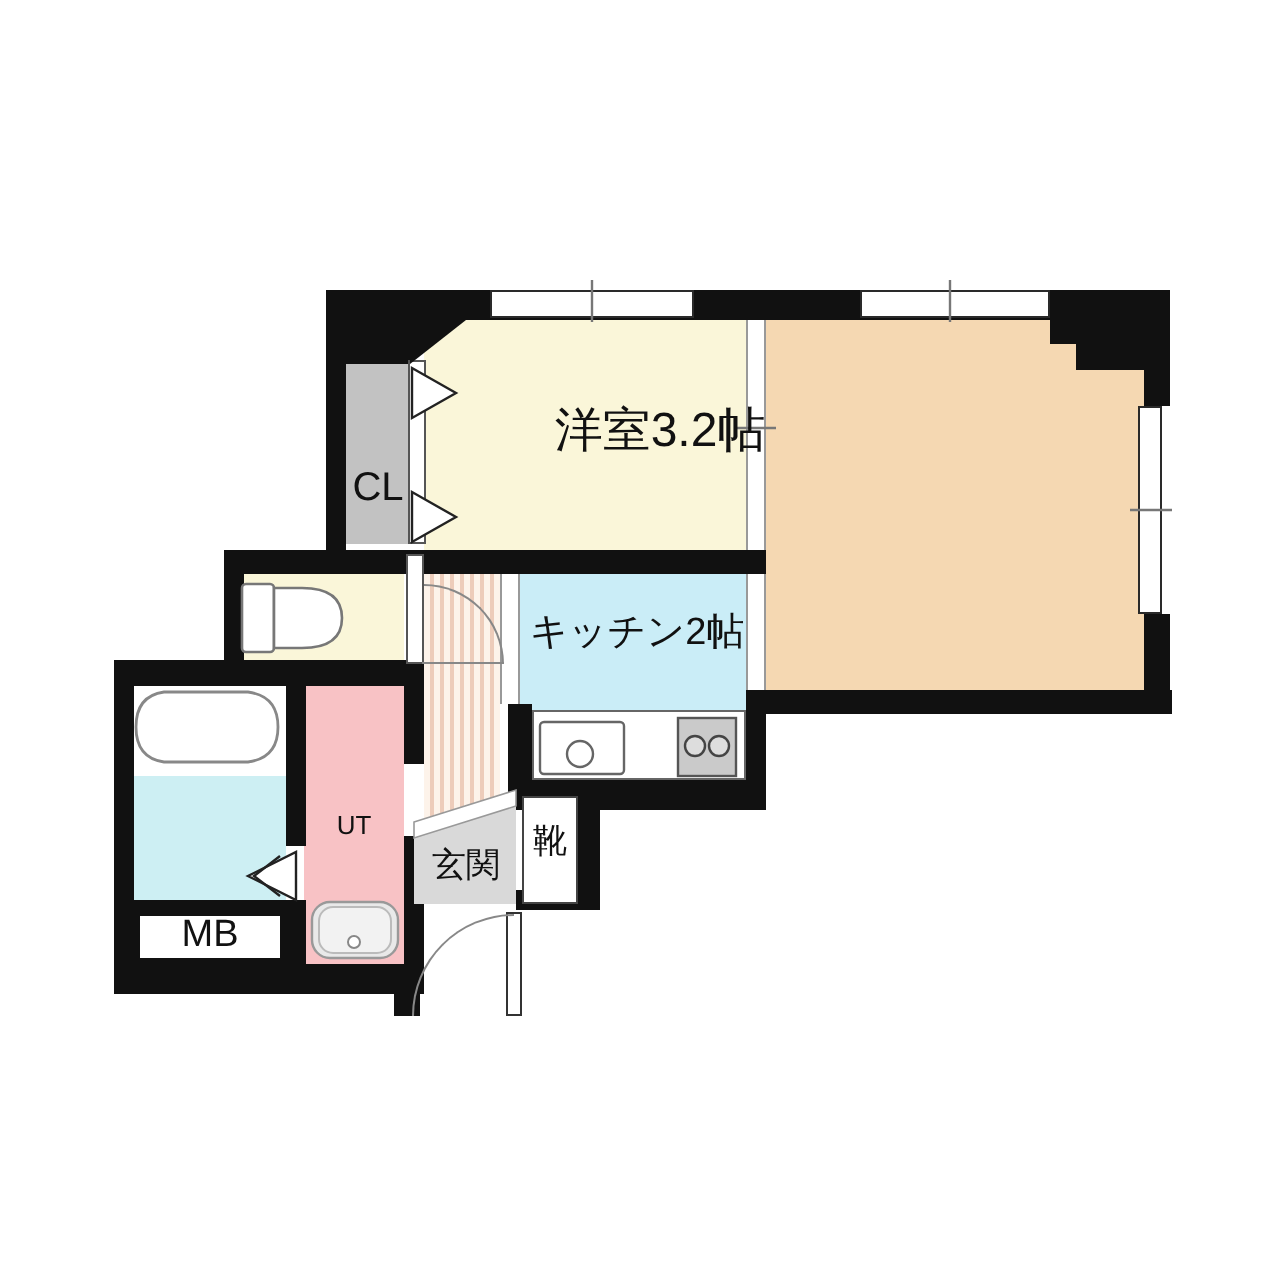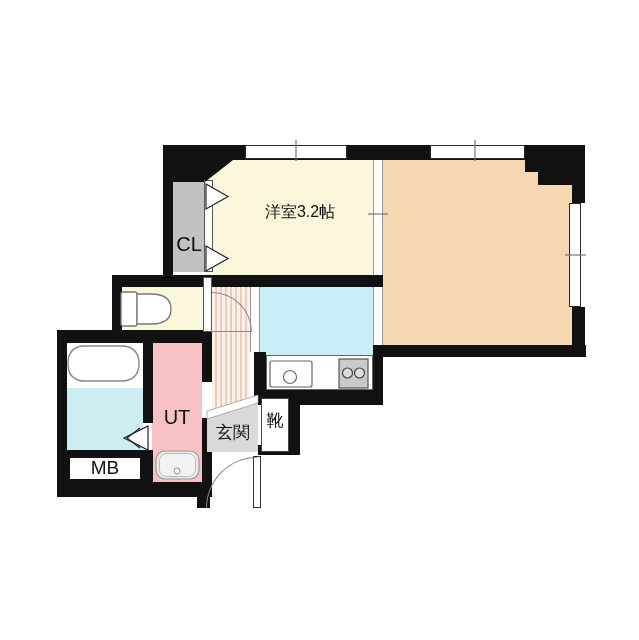--- a/index.html
+++ b/index.html
@@ -118,19 +118,20 @@
       <polygon points="207,411 258,395 258,403 207,419" fill="#fff" stroke="#999" stroke-width="0.8"></polygon>
     </g>
 
     <line x1="296" y1="140" x2="296" y2="161" stroke="#777" stroke-width="1.2"></line>
     <line x1="475" y1="140" x2="475" y2="161" stroke="#777" stroke-width="1.2"></line>
     <line x1="565" y1="255" x2="586" y2="255" stroke="#777" stroke-width="1.2"></line>
     <line x1="368" y1="214" x2="388" y2="214" stroke="#777" stroke-width="1.2"></line>
   </svg>
 
   <div class="label" style="left:173px;top:233px;width:32px;font-size:20px;">CL</div>
-  <div class="label" style="left:212px;top:203px;width:176px;font-size:16px;">洋室3.2帖</div>
-  <div class="label" style="left:152px;top:406px;width:50px;font-size:20px;">UT</div>
+  <div class="label" style="left:212px;top:203px;width:176px;font-size:24px;padding-left:30px;">洋室3.2帖</div>
+  <div class="label" style="left:262px;top:307px;width:113px;font-size:19px;">キッチン2帖</div>
+  <div class="label" style="left:152px;top:406px;width:50px;font-size:13px;">UT</div>
   <div class="label" style="left:67px;top:458px;width:76px;font-size:19px;">MB</div>
   <div class="label" style="left:208px;top:424px;width:50px;font-size:17px;">玄関</div>
   <div class="label" style="left:261px;top:412px;width:28px;font-size:17px;">靴</div>
 
 </div>
 
 </body></html>

